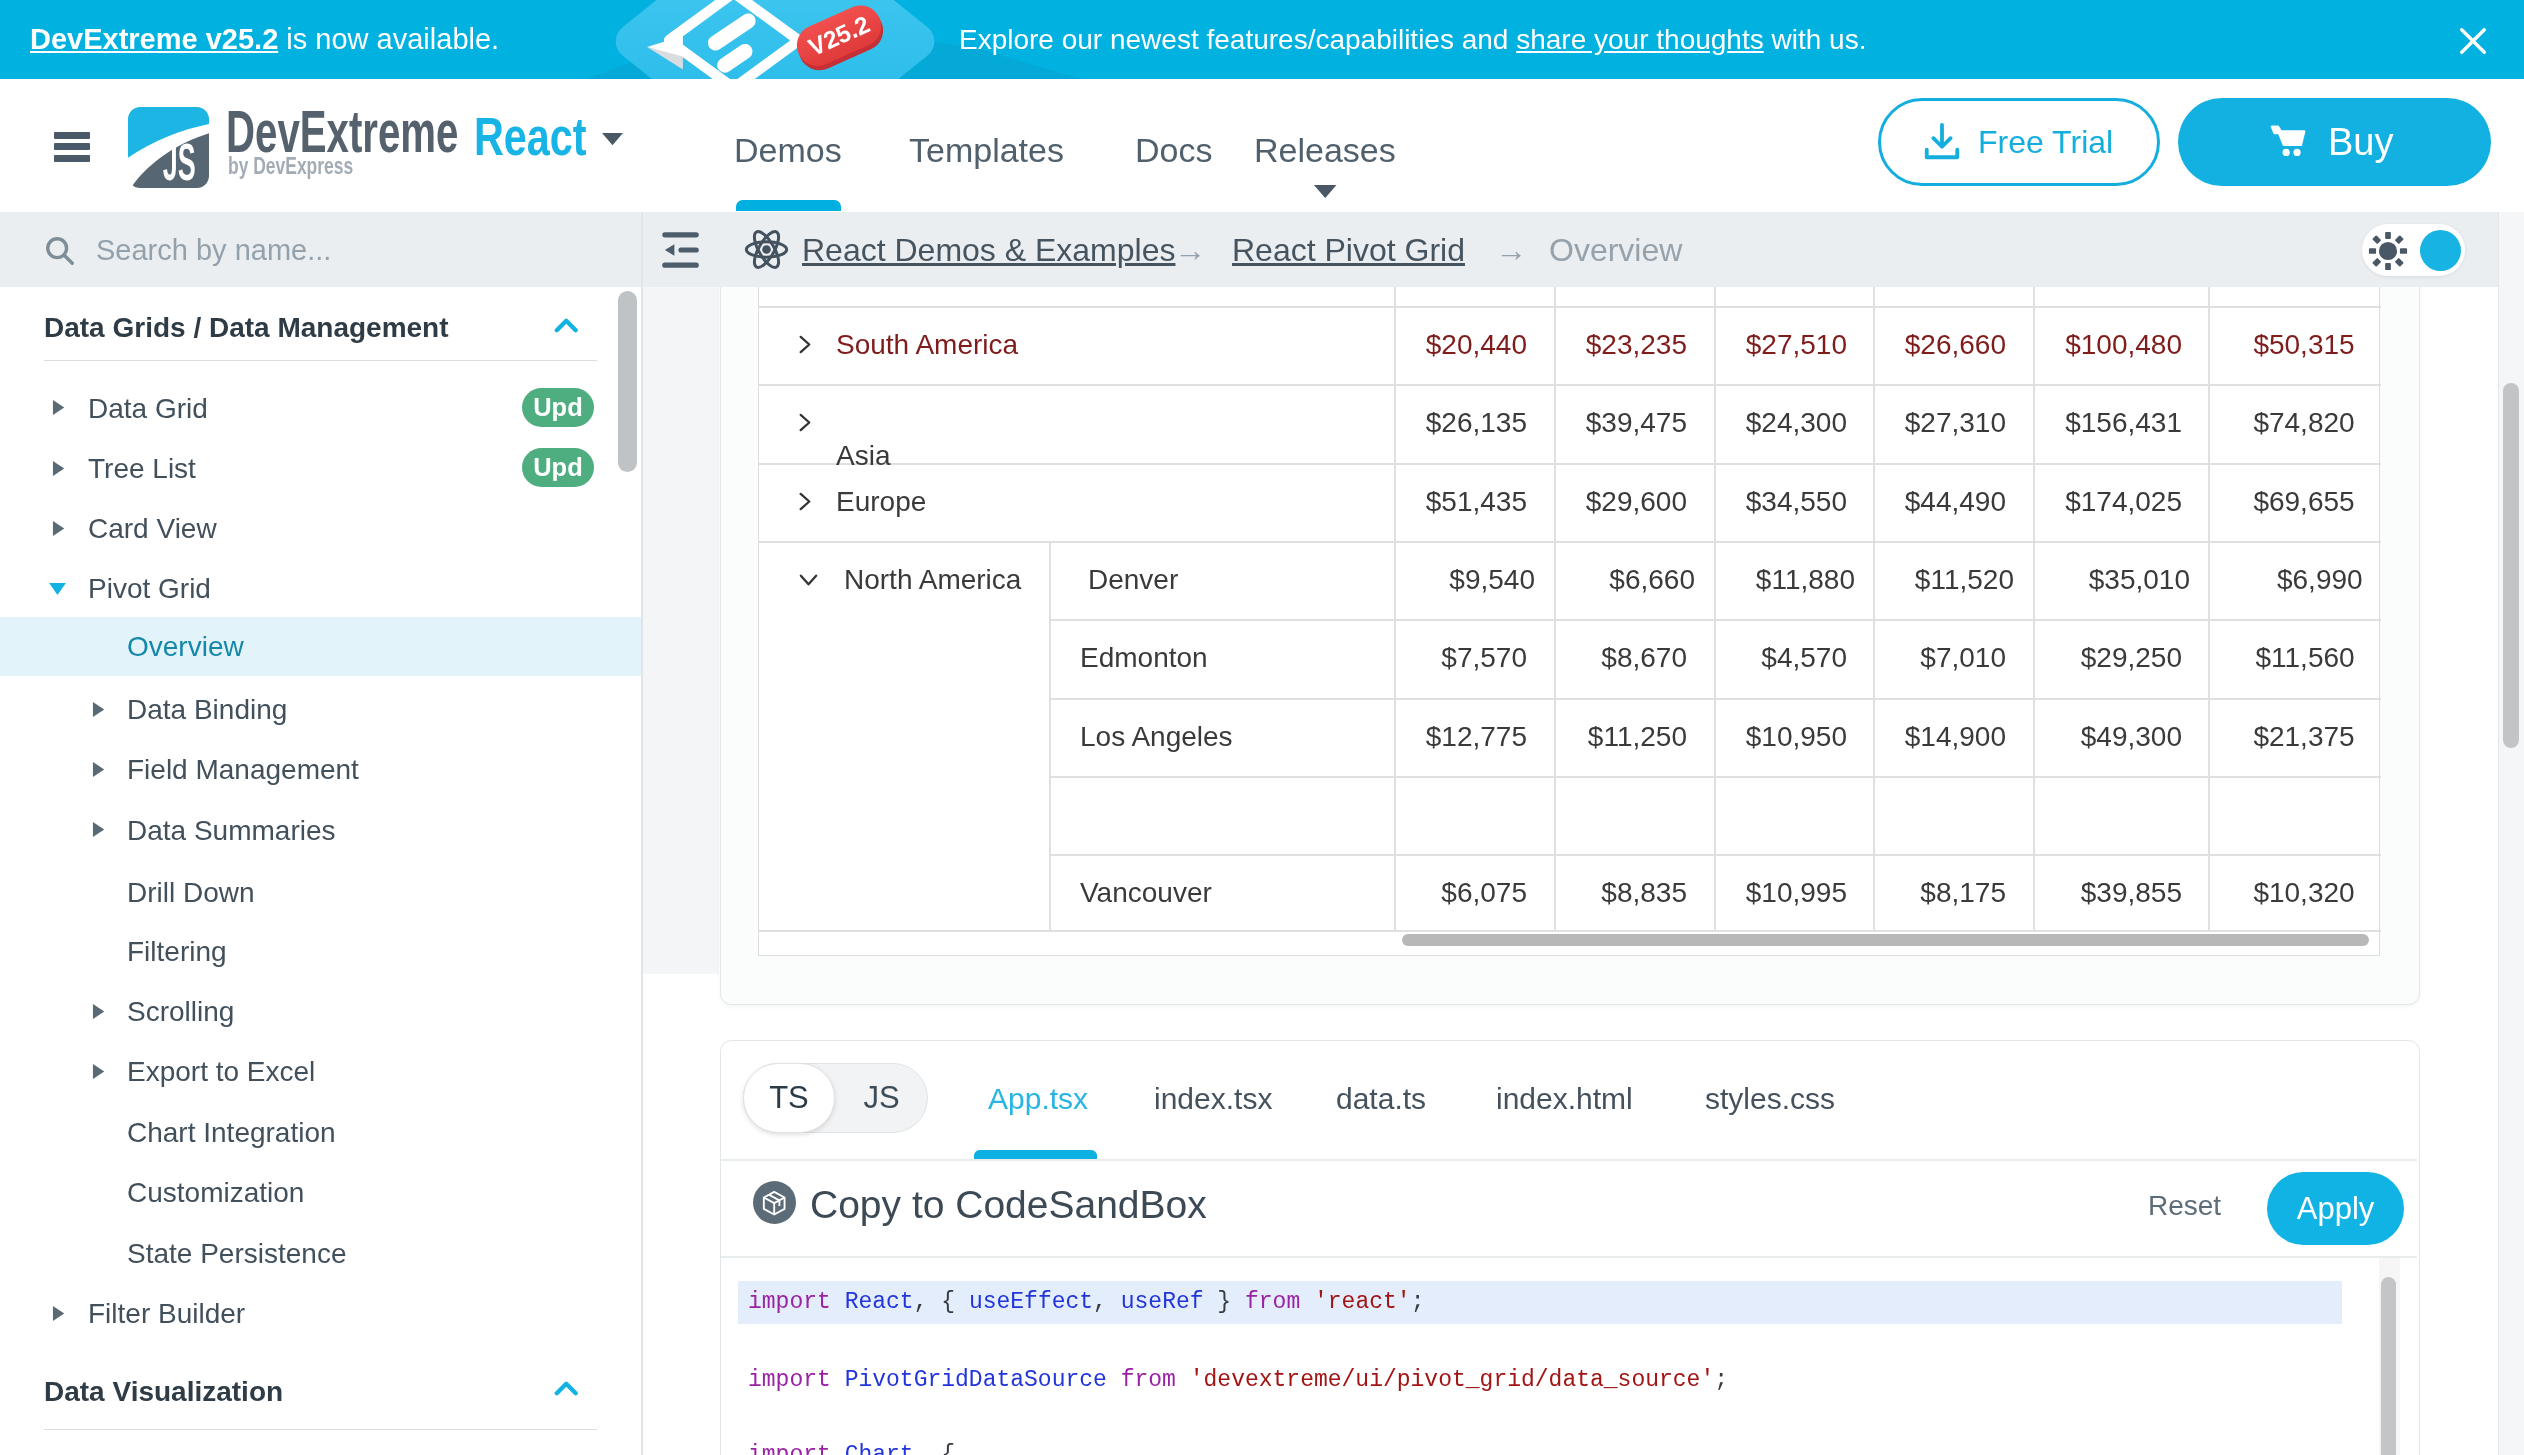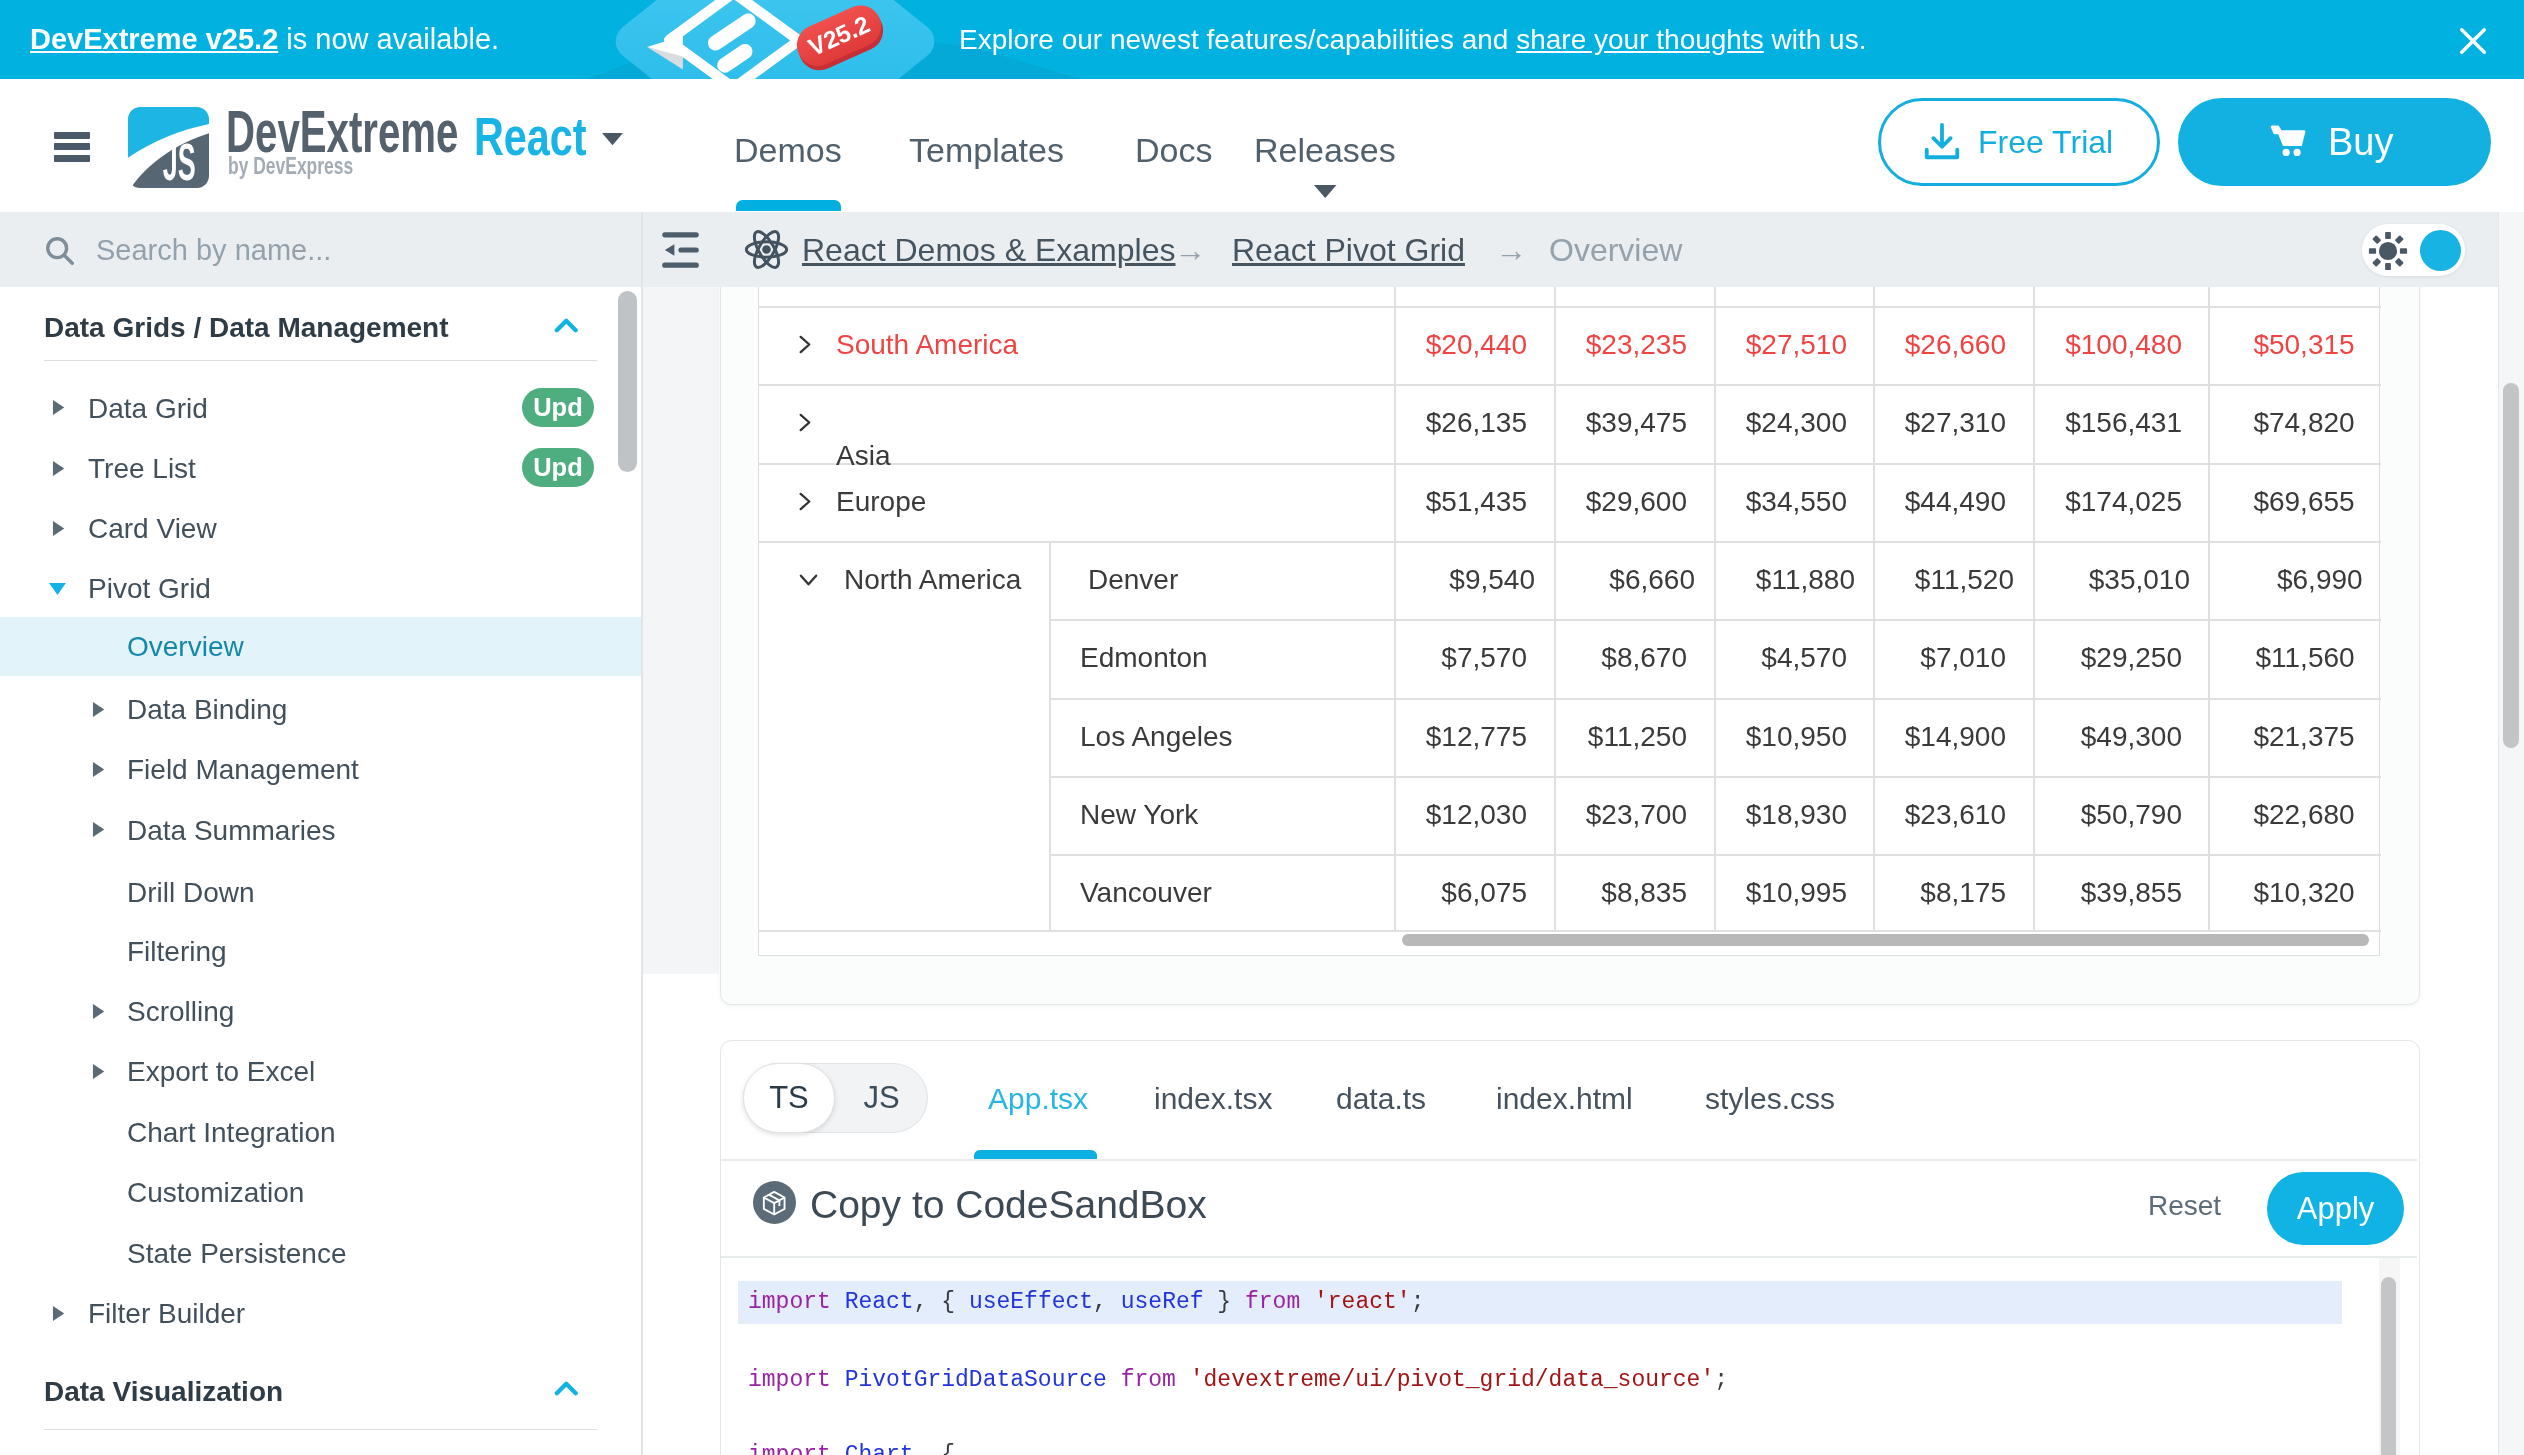--- a/index.html
+++ b/index.html
@@ -236,21 +236,21 @@
 <div class="abs" style="left:290px;top:254px;width:1.9px;height:389px;background:#e0e0e0;"></div>
 <div class="abs" style="left:0;top:19px;width:1622px;height:1.9px;background:#e0e0e0;"></div>
 <div class="abs" style="left:0;top:97px;width:1622px;height:1.9px;background:#e0e0e0;"></div>
 <div class="abs" style="left:0;top:176px;width:1622px;height:1.9px;background:#e0e0e0;"></div>
 <div class="abs" style="left:0;top:254px;width:1622px;height:1.9px;background:#e0e0e0;"></div>
 <div class="abs" style="left:290px;top:332px;width:1332px;height:1.9px;background:#e0e0e0;"></div>
 <div class="abs" style="left:290px;top:411px;width:1332px;height:1.9px;background:#e0e0e0;"></div>
 <div class="abs" style="left:290px;top:489px;width:1332px;height:1.9px;background:#e0e0e0;"></div>
 <div class="abs" style="left:290px;top:567px;width:1332px;height:1.9px;background:#e0e0e0;"></div>
 <div class="abs" style="left:0;top:643px;width:1622px;height:1.9px;background:#e0e0e0;"></div>
-<div class="abs" style="left:0;top:19px;width:1622px;height:78px;font-size:28px;color:#ef4444;">
+<div class="abs" style="left:0;top:19px;width:1622px;height:78px;font-size:28px;color:#7f1d1d;">
 <svg width="21" height="21" viewBox="0 0 22 22" style="position:absolute;left:35px;top:28px;">
             <path d="M7 3 L16 11 L7 19" fill="none" stroke="#333" stroke-width="2.4" stroke-linecap="round" stroke-linejoin="round"></path>
           </svg>
 <span class="abs" style="left:77px;top:0;line-height:78px;">South America</span>
 <span class="abs" style="right:854px;top:0;line-height:78px;">$20,440</span>
 <span class="abs" style="right:694px;top:0;line-height:78px;">$23,235</span>
 <span class="abs" style="right:534px;top:0;line-height:78px;">$27,510</span>
 <span class="abs" style="right:375px;top:0;line-height:78px;">$26,660</span>
 <span class="abs" style="right:199px;top:0;line-height:78px;">$100,480</span>
 <span class="abs" style="right:26.4px;top:0;line-height:78px;">$50,315</span>
@@ -303,29 +303,20 @@
 </div>
 <div class="abs" style="left:0;top:411px;width:1622px;height:78px;font-size:28px;color:#3a3a3a;">
 <span class="abs" style="left:321px;top:0;line-height:78px;">Los Angeles</span>
 <span class="abs" style="right:854px;top:0;line-height:78px;">$12,775</span>
 <span class="abs" style="right:694px;top:0;line-height:78px;">$11,250</span>
 <span class="abs" style="right:534px;top:0;line-height:78px;">$10,950</span>
 <span class="abs" style="right:375px;top:0;line-height:78px;">$14,900</span>
 <span class="abs" style="right:199px;top:0;line-height:78px;">$49,300</span>
 <span class="abs" style="right:26.4px;top:0;line-height:78px;">$21,375</span>
 </div>
-<div class="abs" style="left:0;top:489px;width:1622px;height:78px;font-size:28px;color:#3a3a3a;">
-<span class="abs" style="left:321px;top:0;line-height:78px;">New York</span>
-<span class="abs" style="right:854px;top:0;line-height:78px;">$12,030</span>
-<span class="abs" style="right:694px;top:0;line-height:78px;">$23,700</span>
-<span class="abs" style="right:534px;top:0;line-height:78px;">$18,930</span>
-<span class="abs" style="right:375px;top:0;line-height:78px;">$23,610</span>
-<span class="abs" style="right:199px;top:0;line-height:78px;">$50,790</span>
-<span class="abs" style="right:26.4px;top:0;line-height:78px;">$22,680</span>
-</div>
 <div class="abs" style="left:0;top:567px;width:1622px;height:78px;font-size:28px;color:#3a3a3a;">
 <span class="abs" style="left:321px;top:0;line-height:78px;">Vancouver</span>
 <span class="abs" style="right:854px;top:0;line-height:78px;">$6,075</span>
 <span class="abs" style="right:694px;top:0;line-height:78px;">$8,835</span>
 <span class="abs" style="right:534px;top:0;line-height:78px;">$10,995</span>
 <span class="abs" style="right:375px;top:0;line-height:78px;">$8,175</span>
 <span class="abs" style="right:199px;top:0;line-height:78px;">$39,855</span>
 <span class="abs" style="right:26.4px;top:0;line-height:78px;">$10,320</span>
 </div>
 <div class="abs" style="left:643px;top:647px;width:967px;height:12.3px;background:#b8b8b8;border-radius:6.6px;"></div>

